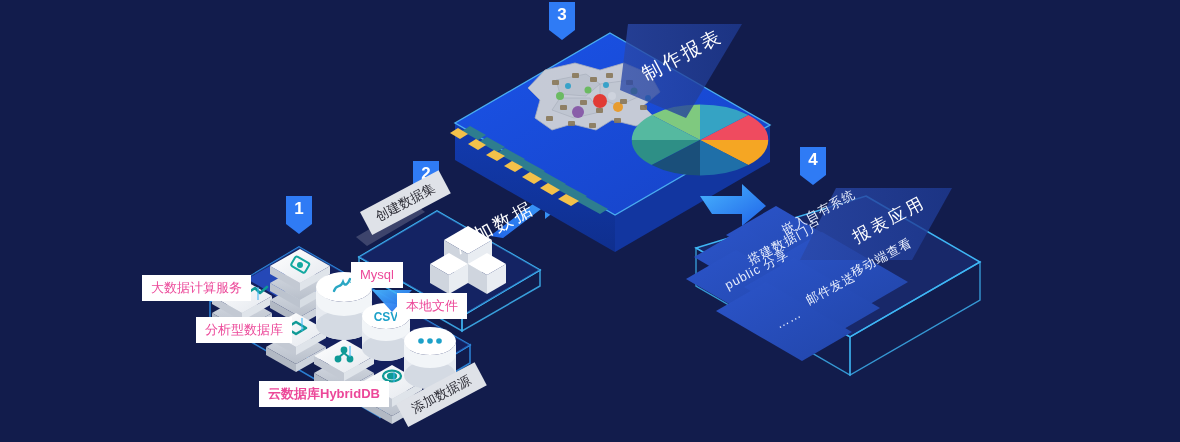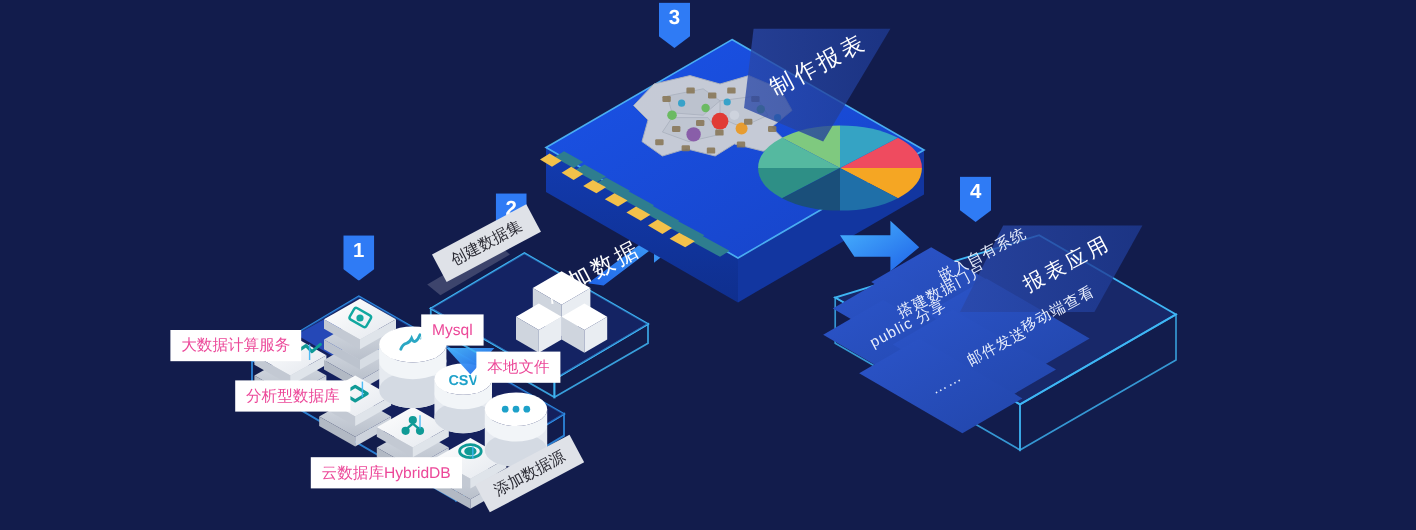--- a/index.html
+++ b/index.html
@@ -28,21 +28,21 @@
 
   
   .tag{
     position:absolute;background:#ffffff;color:#ec4899;
     font-size:13px;line-height:1;padding:6px 9px 7px 9px;
     white-space:nowrap;box-shadow:0 0 0 rgba(0,0,0,0);
   }
   .tag.t1{left:142px;top:275px;}
   .tag.t2{left:196px;top:317px;}
   .tag.t3{left:247px;top:353px;}
-  .tag.t4{left:259px;top:381px;}
+  .tag.t4{left:259px;top:381px;font-weight:bold;}
   .tag.t5{left:351px;top:262px;}
   .tag.t6{left:397px;top:293px;font-family:Liberation Serif, serif;}
 
   
   .ribbon{
     position:absolute;white-space:nowrap;
     font-size:13px;line-height:1;
   }
   .ribbon-light{
     background:#dfe2e8;color:#2a2a33;

